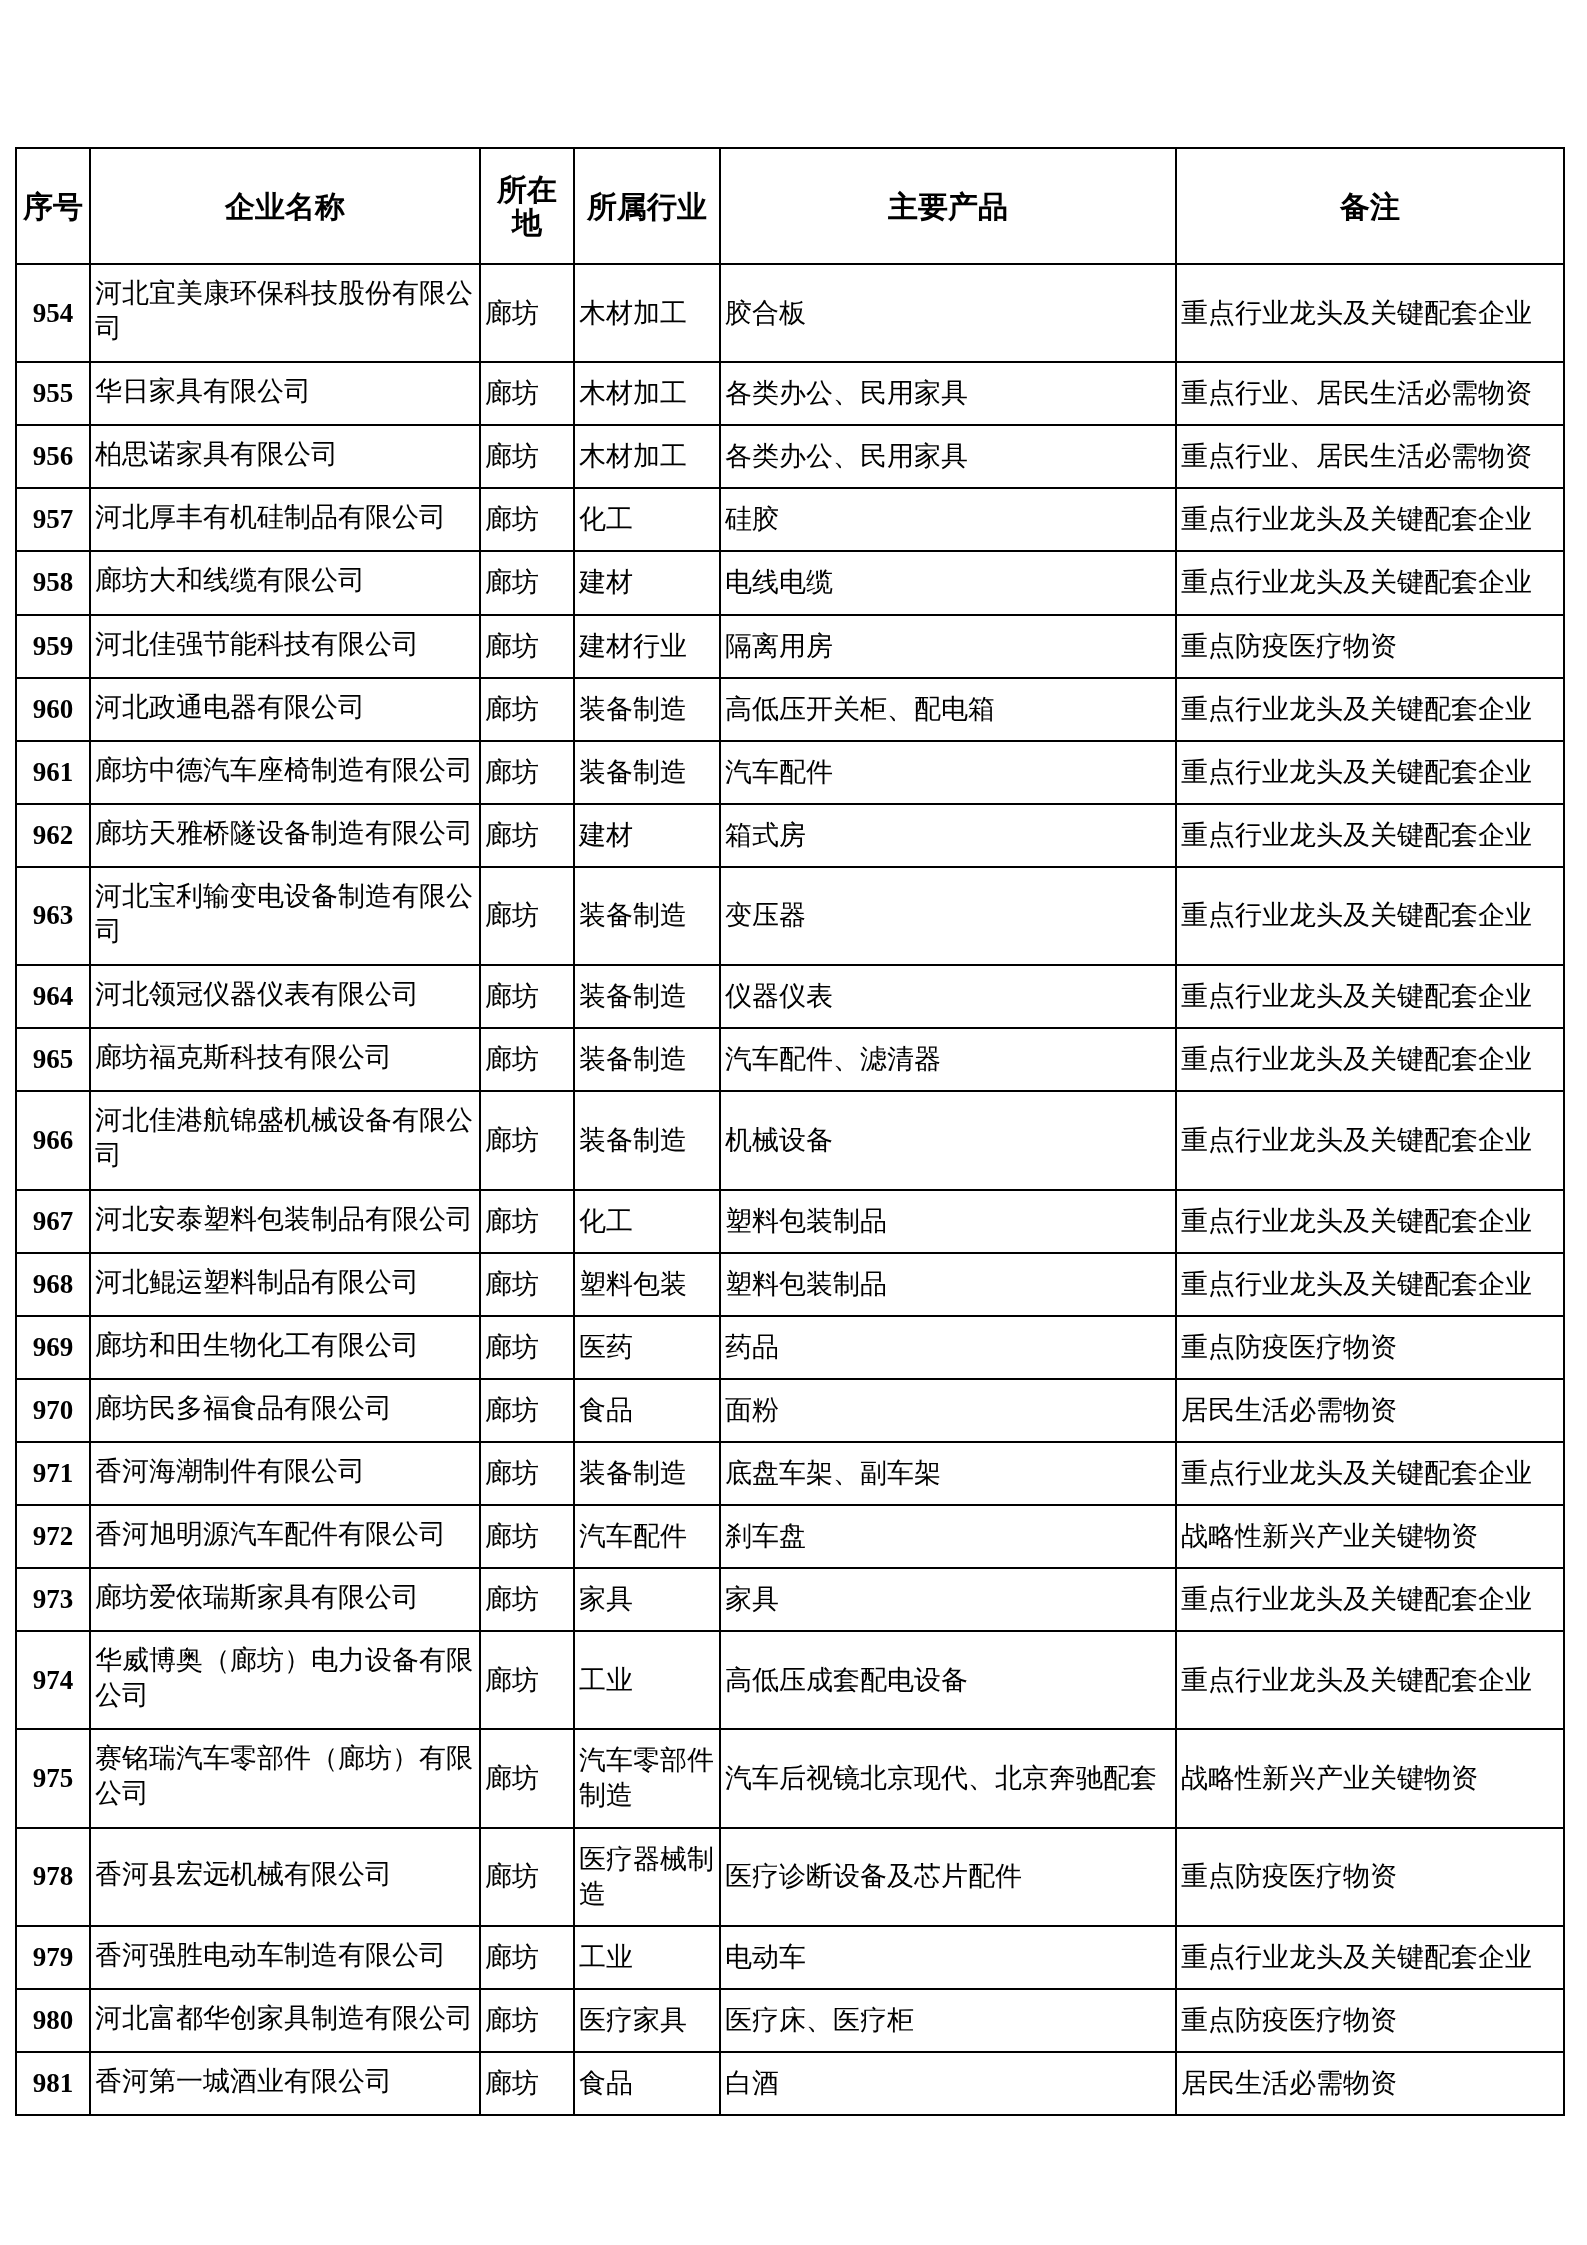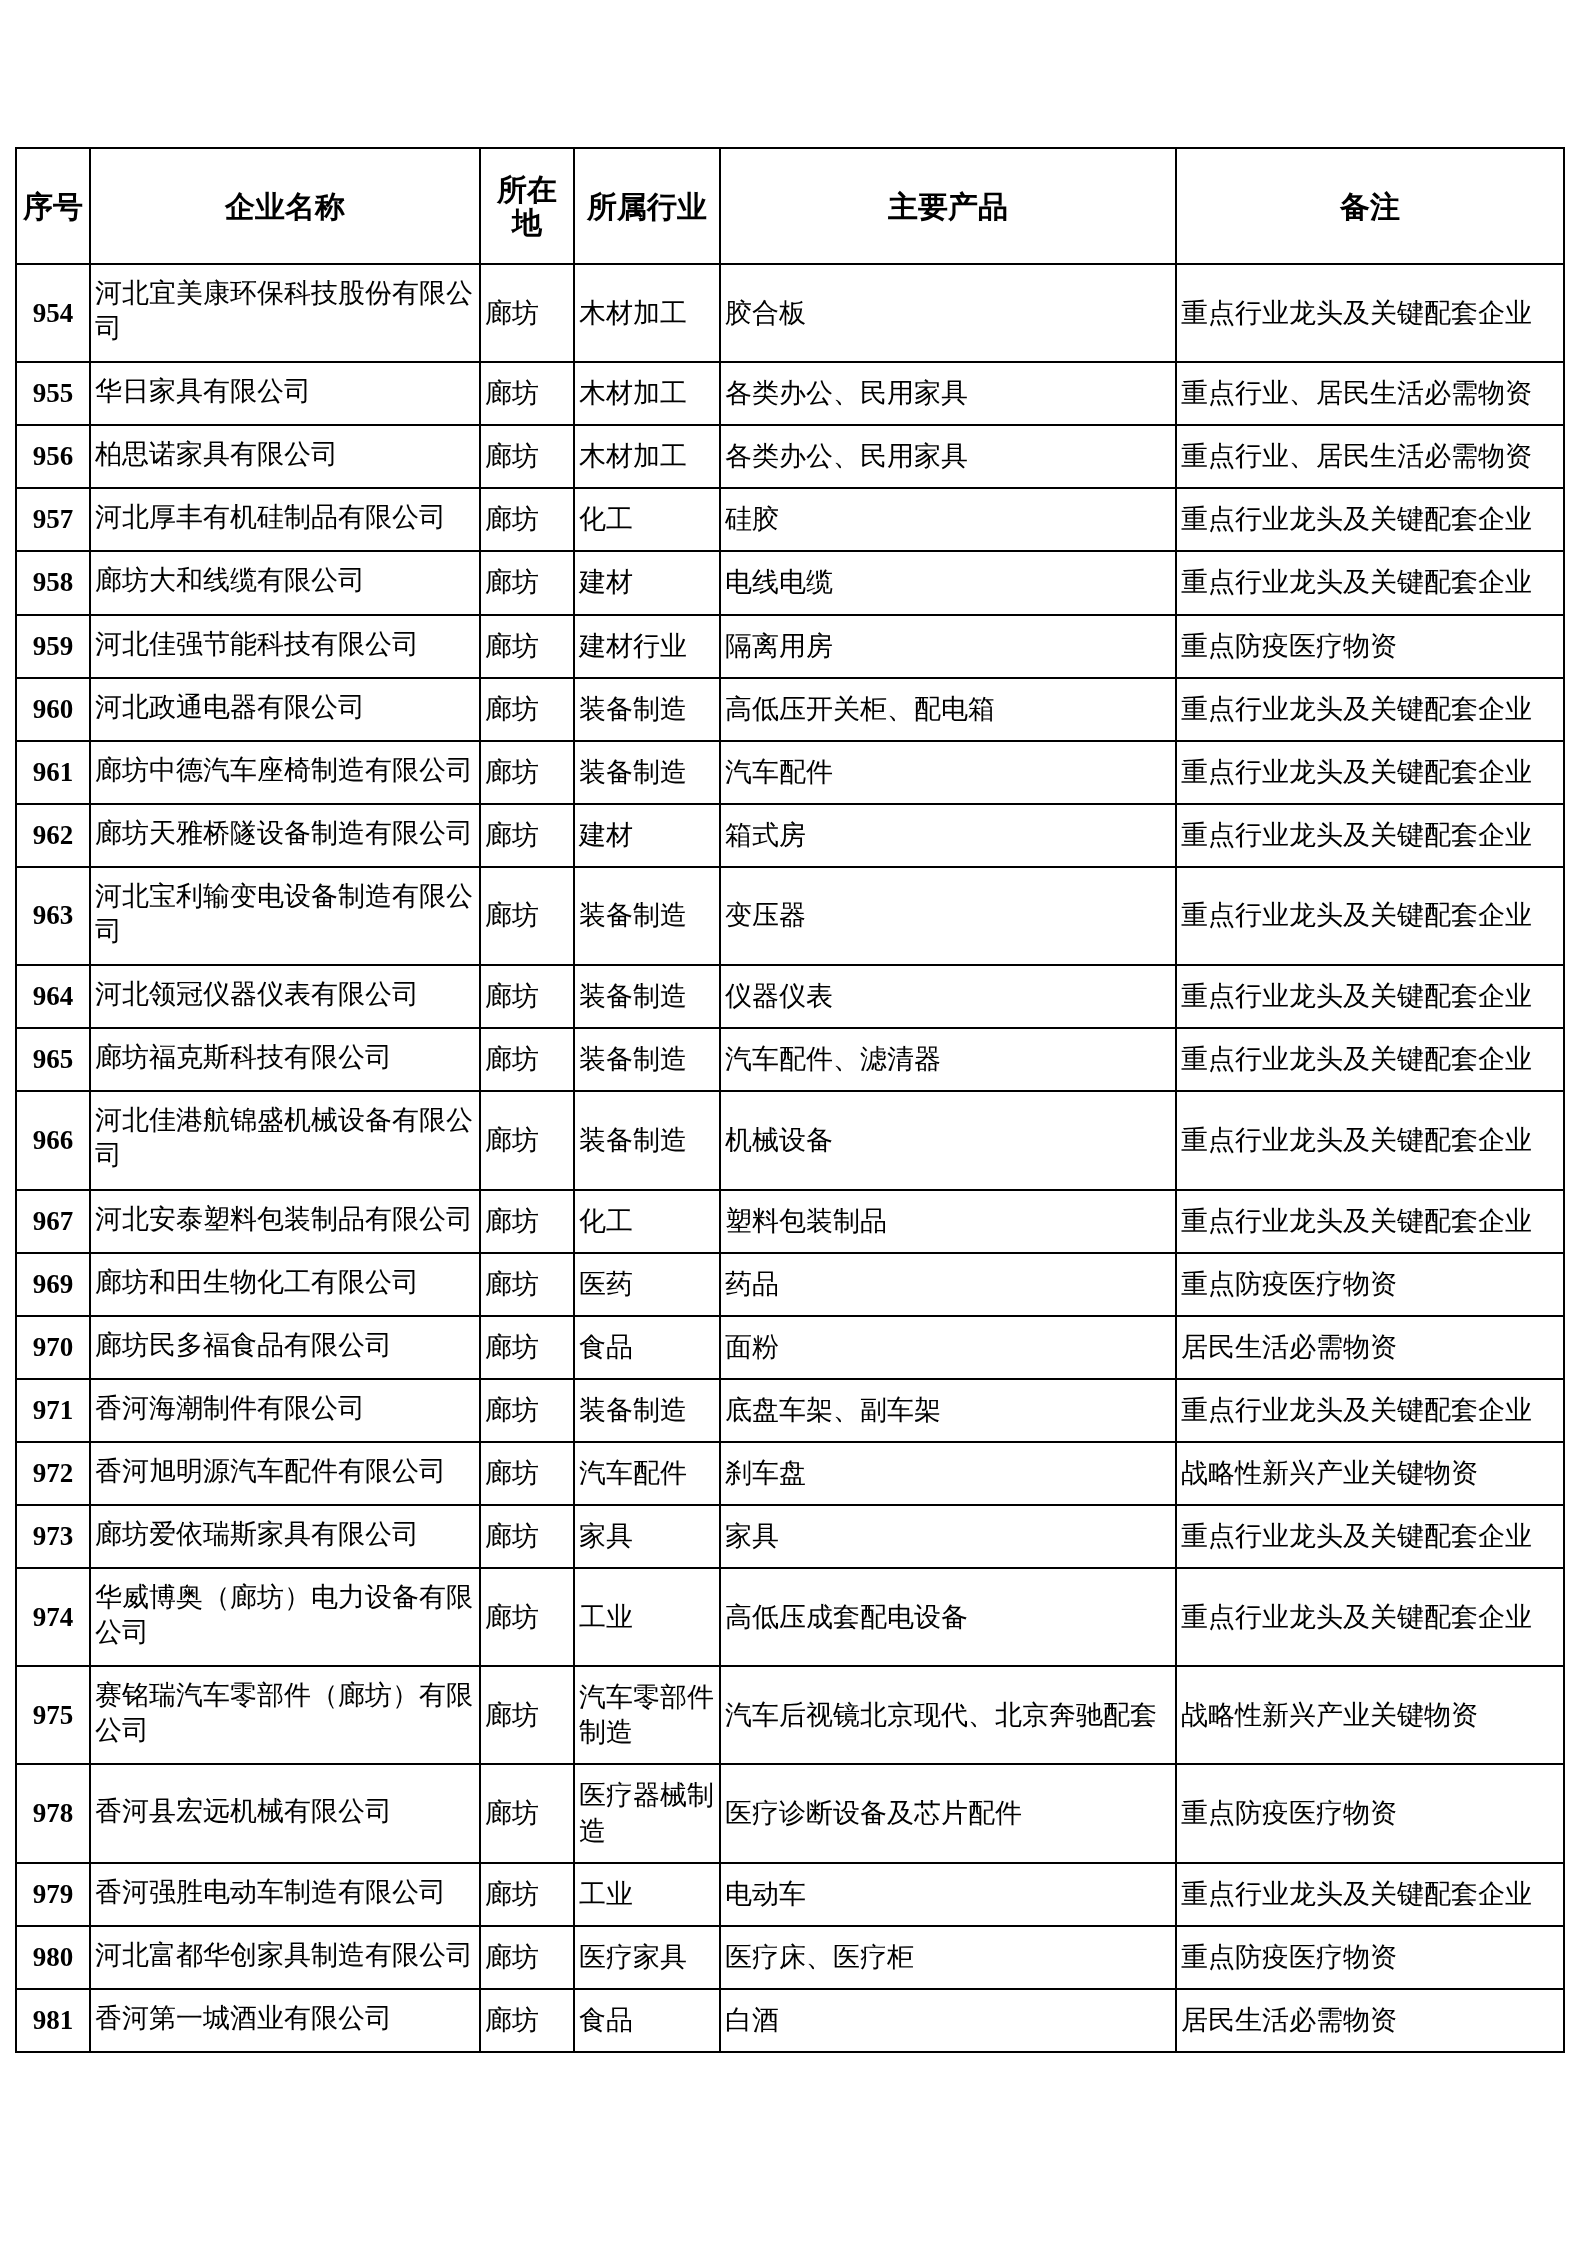--- a/index.html
+++ b/index.html
@@ -202,20 +202,28 @@
   </tr>
         <tr>
     <td class="c-no">967</td>
     <td class="c-name">河北安泰塑料包装制品有限公司</td>
     <td class="c-loc">廊坊</td>
     <td class="c-ind">化工</td>
     <td class="c-prod">塑料包装制品</td>
     <td class="c-rem">重点行业龙头及关键配套企业</td>
   </tr>
         <tr>
+    <td class="c-no">968</td>
+    <td class="c-name">河北鲲运塑料制品有限公司</td>
+    <td class="c-loc">廊坊</td>
+    <td class="c-ind">塑料包装</td>
+    <td class="c-prod">塑料包装制品</td>
+    <td class="c-rem">重点行业龙头及关键配套企业</td>
+  </tr>
+        <tr>
     <td class="c-no">969</td>
     <td class="c-name">廊坊和田生物化工有限公司</td>
     <td class="c-loc">廊坊</td>
     <td class="c-ind">医药</td>
     <td class="c-prod">药品</td>
     <td class="c-rem">重点防疫医疗物资</td>
   </tr>
         <tr>
     <td class="c-no">970</td>
     <td class="c-name">廊坊民多福食品有限公司</td>

